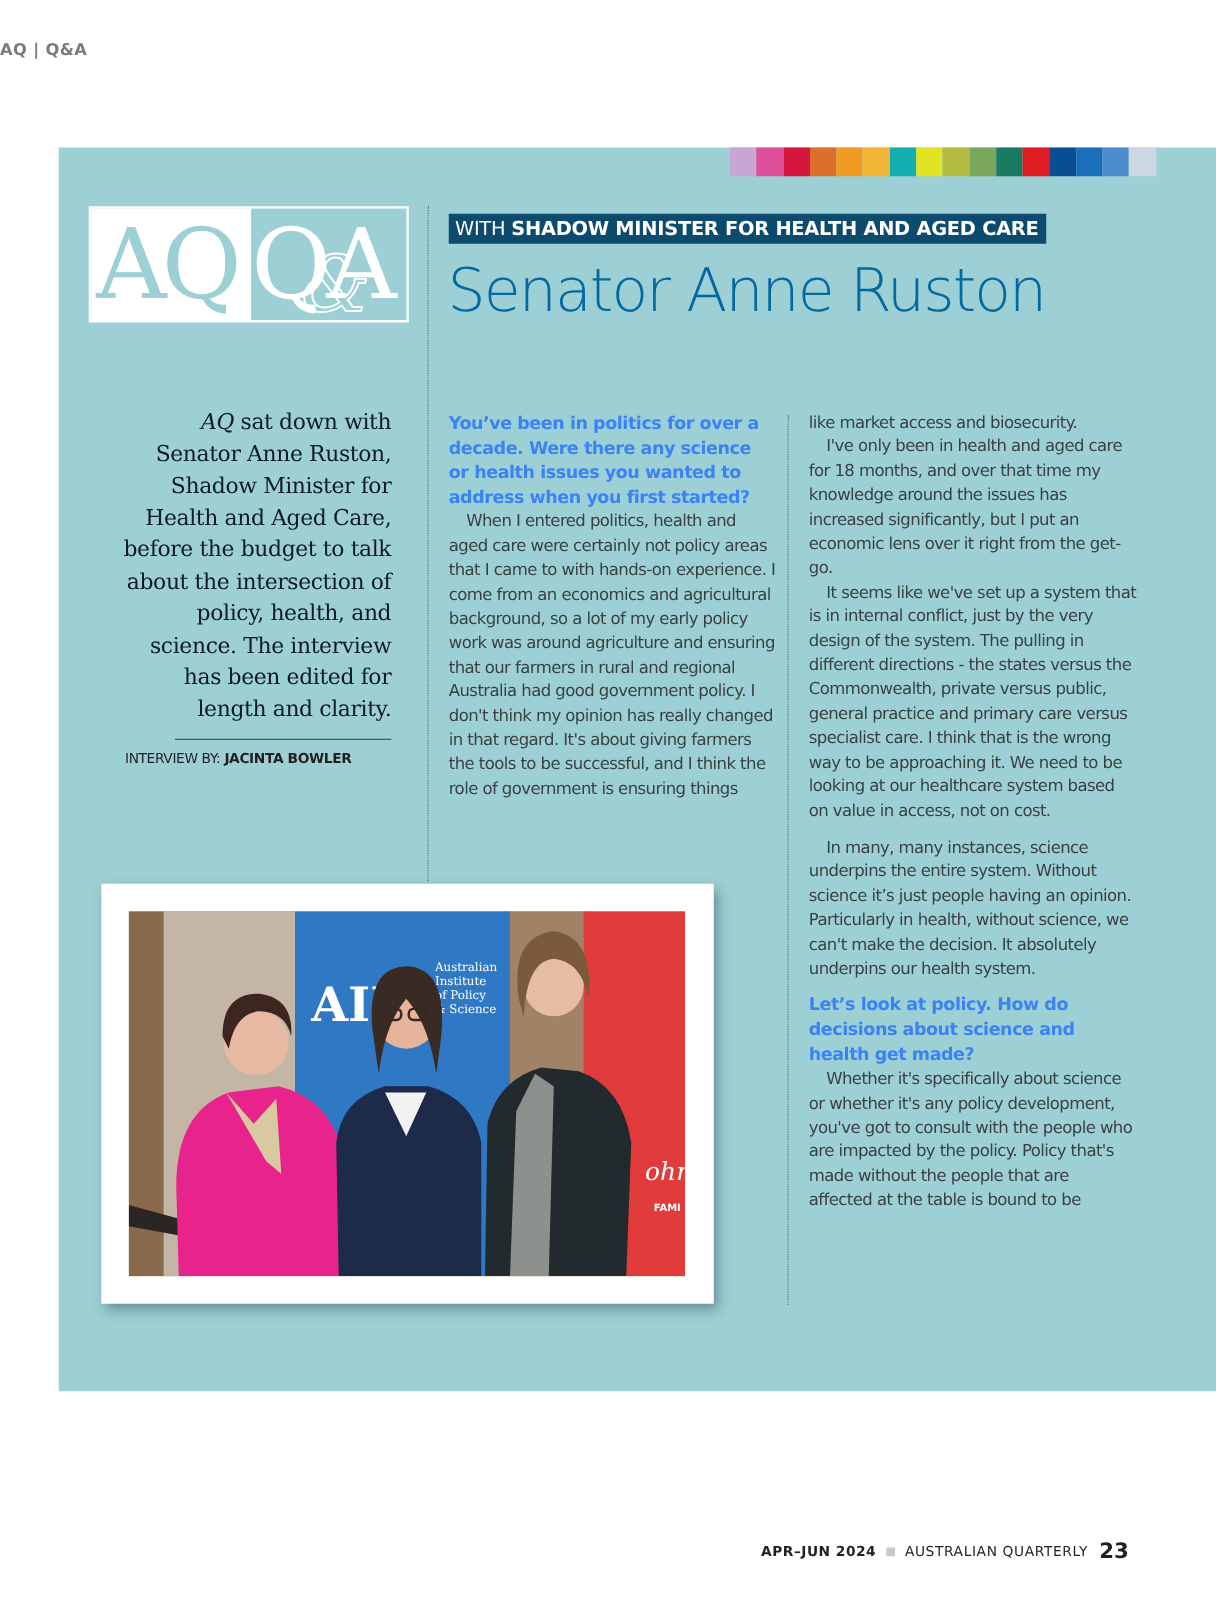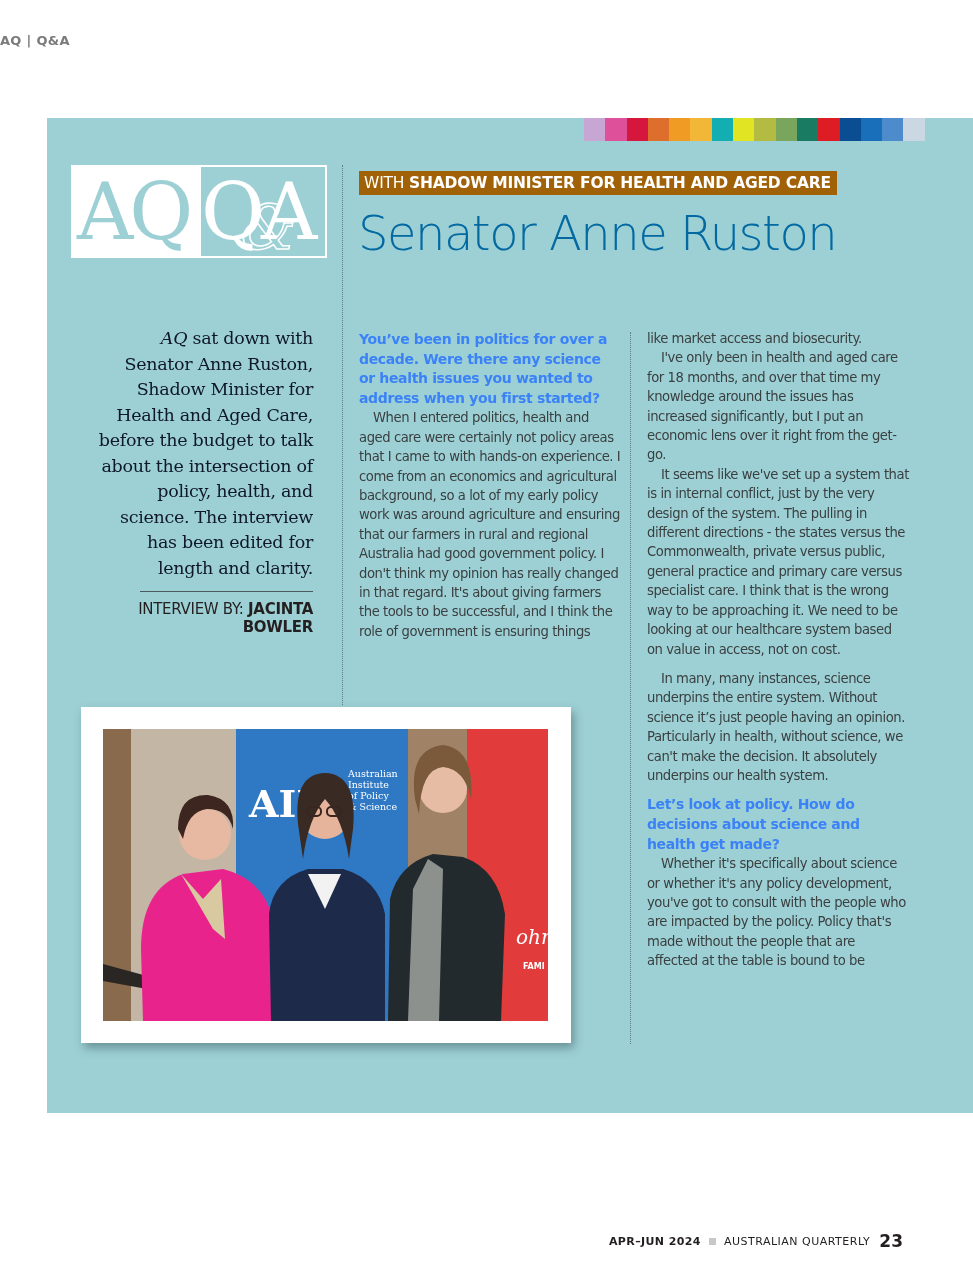--- a/index.html
+++ b/index.html
@@ -42,43 +42,43 @@
       position: absolute; left: 342px; top: 165px; height: 540px;
       border-left: 1px dotted #5b7f83;
     }
     .vrule2 {
       position: absolute; left: 630px; top: 332px; height: 712px;
       border-left: 1px dotted #5b7f83;
     }
 
     .kicker {
       position: absolute; left: 359px; top: 171px; height: 24px;
-      background: #a16207; color: #ffffff; padding: 2px 6px 0 5px;
+      background: #0c4a6e; color: #ffffff; padding: 2px 6px 0 5px;
       font-family: "DejaVu Sans", sans-serif; font-size: 15.5px; line-height: 21px;
       white-space: nowrap; letter-spacing: -0.2px;
     }
     .kicker b { font-weight: bold; }
 
     .title {
       position: absolute; left: 358px; top: 207px;
       font-family: "DejaVu Sans", sans-serif; font-weight: 200; font-size: 48px;
       color: #0369a1; letter-spacing: -1.5px; line-height: 1.1; font-stretch: condensed;
     }
 
     .intro {
       position: absolute; left: 88px; top: 326px; width: 225px; text-align: right;
       font-family: "DejaVu Serif", serif; font-size: 17.5px; line-height: 25.5px; color: #0f172a;
       letter-spacing: -0.3px;
     }
     .intro i { font-style: italic; }
 
     .byline-rule { position: absolute; left: 140px; top: 591px; width: 173px; border-top: 1px solid #4a5a5c; }
     .byline {
-      position: absolute; left: 100px; top: 600px; width: 213px; text-align: right;
-      font-family: "DejaVu Sans", sans-serif; font-size: 15px; color: #231f20; letter-spacing: -0.3px;
+      position: absolute; left: 100px; top: 600px; width: 213px; text-align: left;
+      font-family: "DejaVu Sans", sans-serif; font-size: 11px; color: #231f20; letter-spacing: -0.3px;
     }
     .byline b { font-weight: bold; }
 
     .col {
       position: absolute; font-family: "DejaVu Sans", sans-serif; font-size: 13.2px; line-height: 19.4px;
       color: #3a3f40; letter-spacing: -0.45px;
     }
     .col1 { left: 359px; top: 330px; width: 262px; }
     .col2 { left: 647px; top: 329px; width: 262px; }
     .q {

